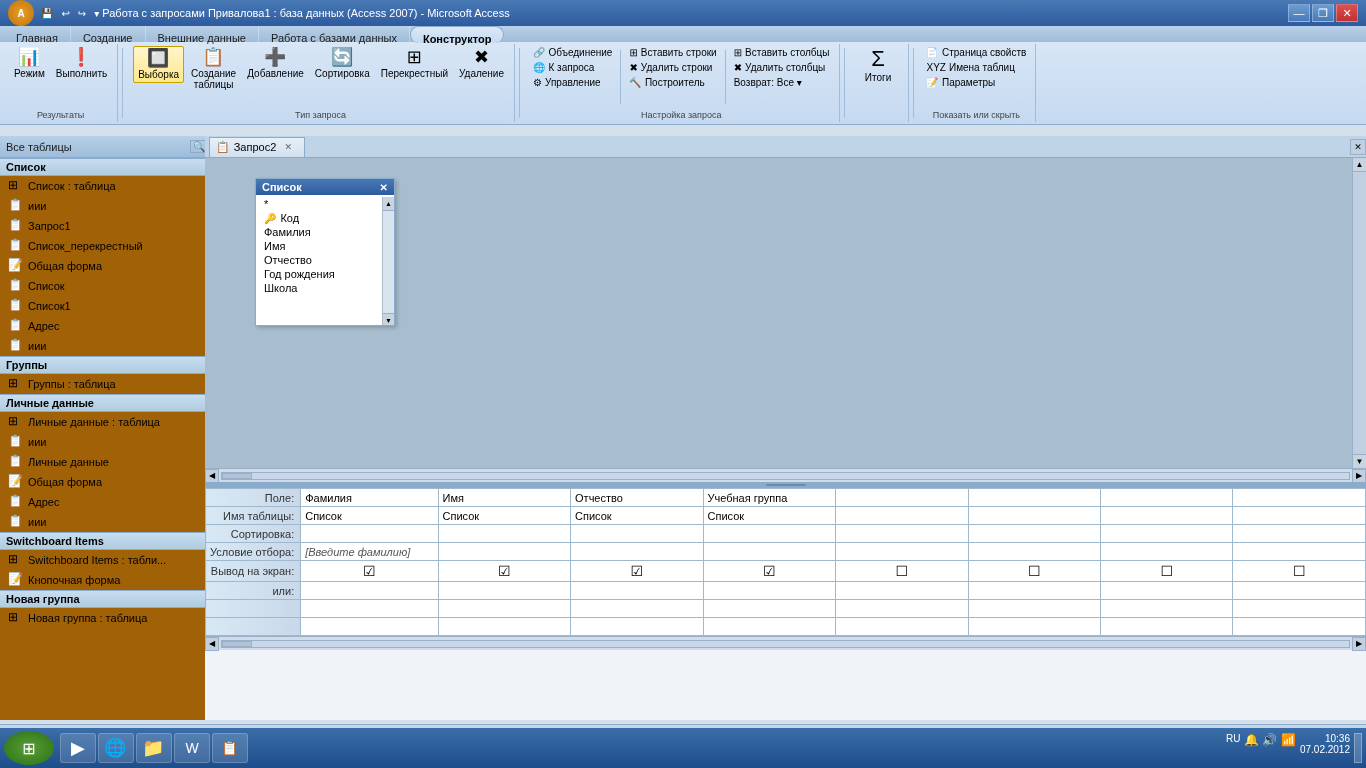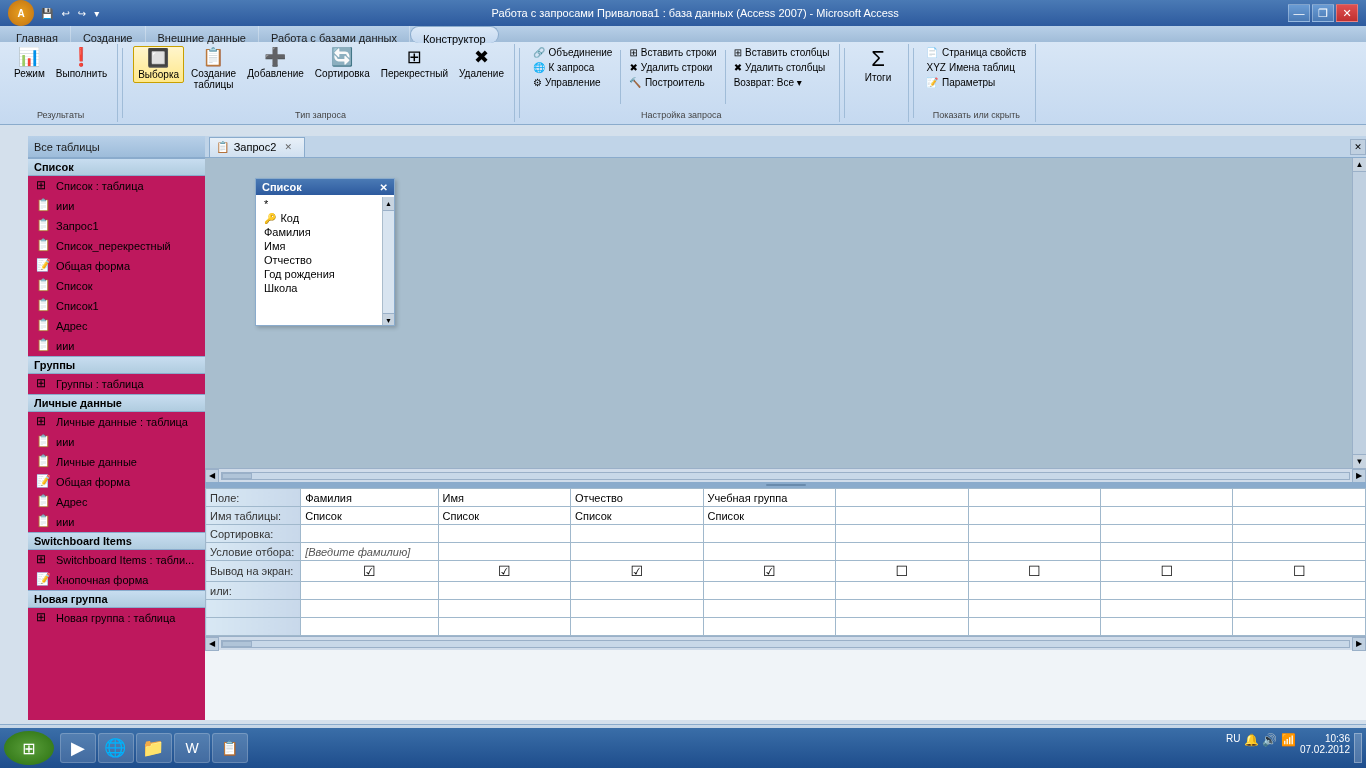--- a/index.html
+++ b/index.html
@@ -9,21 +9,21 @@
     .title-bar {
       background: linear-gradient(to bottom, #4a7ab5, #2d5a9e);
       height: 26px;
       display: flex;
       align-items: center;
       justify-content: space-between;
       padding: 0 8px;
       color: white;
     }
     .title-bar-left { display: flex; align-items: center; gap: 4px; }
-    .title-bar-title { font-size: 11px; color: white; flex: 1; text-align: center; }
+    .title-bar-title { font-size: 11px; color: white; flex: 1; }
     .title-bar-controls { display: flex; gap: 2px; }
     .title-btn {
       width: 22px; height: 18px; border: 1px solid rgba(255,255,255,0.3);
       background: linear-gradient(to bottom, #6a9cd4, #4a7ab5);
       color: white; font-size: 11px; cursor: pointer; display: flex; align-items: center; justify-content: center;
     }
     .title-btn.close { background: linear-gradient(to bottom, #e05050, #c03030); }
     .office-btn {
       width: 26px; height: 26px;
       background: radial-gradient(circle, #e8a020, #c07010);
@@ -49,21 +49,21 @@
       padding: 0 12px;
       line-height: 24px;
       font-size: 11px;
       color: #1a1a1a;
       cursor: pointer;
       border-right: 1px solid rgba(255,255,255,0.3);
     }
     .ribbon-tab.active {
       background: linear-gradient(to bottom, #dce9f7, #c5d9f0);
       color: #000;
-      font-weight: normal;
+      font-weight: bold;
       border-top: 1px solid #8aabcc;
       border-left: 1px solid #8aabcc;
       border-right: 1px solid #8aabcc;
       margin-bottom: -1px;
       z-index: 1;
       border-radius: 10px;
     }
     .ribbon-content {
       display: flex;
       align-items: stretch;
@@ -129,25 +129,24 @@
     }
     .sep { width: 1px; background: #a0bcd8; margin: 4px 2px; align-self: stretch; }
 
     
     .nav-pane {
       position: absolute;
       left: 0;
       top: 136px;
       width: 232px;
       bottom: 48px;
-      background: #be185d;
+      background: #a16207;
       border-right: 1px solid #8aabcc;
       display: flex;
       flex-direction: column;
-      margin-left: 28px;
     }
     .nav-header {
       display: flex;
       align-items: center;
       justify-content: space-between;
       padding: 3px 6px;
       background: linear-gradient(to bottom, #b8d0e8, #9dbcda);
       border-bottom: 1px solid #8aabcc;
       height: 22px;
     }
@@ -260,21 +259,21 @@
       font-size: 11px;
     }
     .design-grid td, .design-grid th {
       border: 1px solid #a0b8cc;
       padding: 2px 4px;
       height: 18px;
     }
     .design-grid .row-header {
       background: linear-gradient(to right, #d8e8f4, #c8d8ea);
       width: 80px;
-      text-align: left;
+      text-align: right;
       padding-right: 6px;
       white-space: nowrap;
       font-weight: normal;
       color: #333;
     }
     .design-grid td.data-cell {
       background: white;
       min-width: 110px;
     }
     .checkbox-cell {

